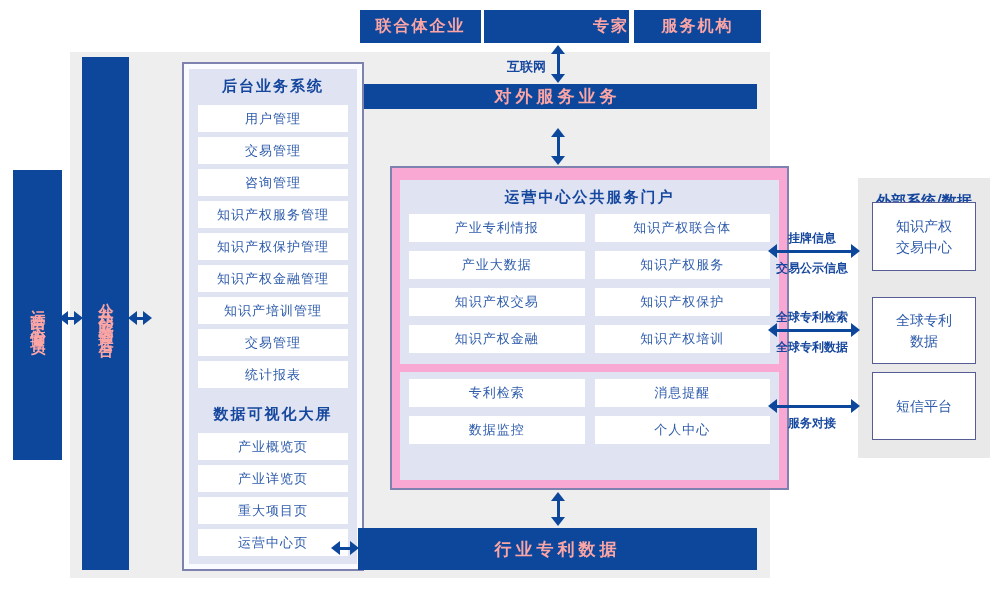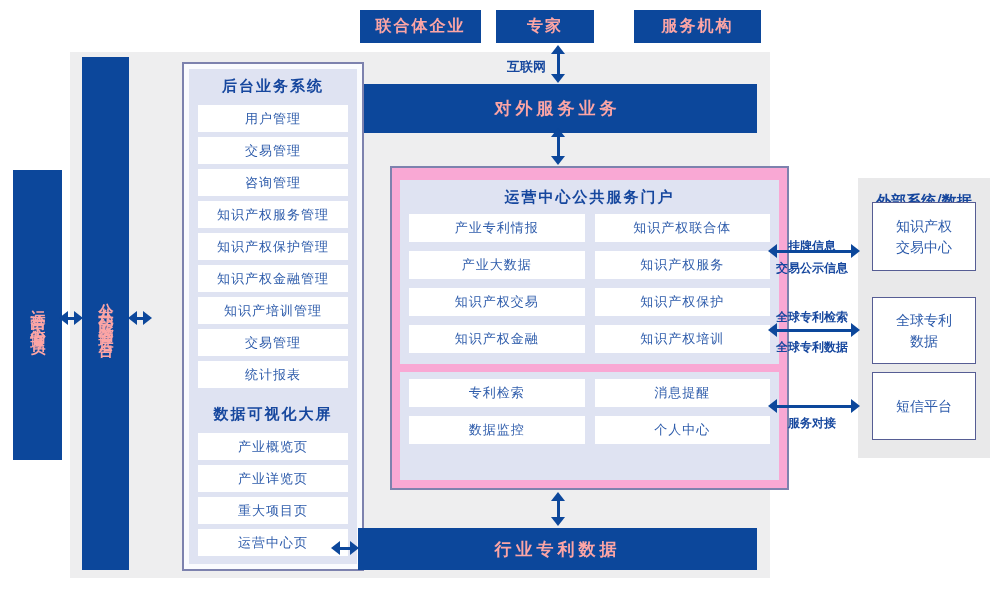--- a/index.html
+++ b/index.html
@@ -5,21 +5,21 @@
   * { margin:0; padding:0; box-sizing:border-box; }
   html,body { background:#ffffff; }
   body { font-family:"DejaVu Sans","Liberation Sans",sans-serif; }
   .stage { position:relative; width:1000px; height:601px; background:#ffffff; overflow:hidden; }
 
   .canvas { position:absolute; left:70px; top:52px; width:700px; height:526px; background:#eeeeef; }
 
   .bluebox { position:absolute; background:#0c479b; color:#fca5a5; font-weight:bold;
              display:flex; align-items:center; justify-content:center; }
   .topbox { top:10px; height:33px; font-size:16px; letter-spacing:2px; }
-  .wideband { left:358px; width:399px; height:49px; font-size:17px; letter-spacing:4px; }
+  .wideband { left:358px; width:399px; height:25px; font-size:17px; letter-spacing:4px; }
 
   .vtext { writing-mode:vertical-rl; text-orientation:upright; letter-spacing:5px;
            font-size:15px; line-height:1; }
 
   .panel { position:absolute; background:#fafbfe; border:2px solid #7d82ae;margin-left:32px; }
   .sub { position:absolute; background:#dfe3f2; padding:4px 9px 9px; display:flex;
          flex-direction:column; }
   .subtitle { color:#16479e; font-weight:bold; font-size:15px; letter-spacing:2px;
               display:flex; align-items:center; justify-content:center; flex:0 0 27px; }
   .item { background:#ffffff; color:#2e5cab; font-size:13px; letter-spacing:1px;
@@ -59,21 +59,21 @@
 </head>
 <body>
 
 <div class="stage">
 
   <div class="canvas"></div>
 
   <div class="bluebox topbox" style="left:360px;width:121px;">
     <span>联合体企业</span>
   </div>
-  <div class="bluebox topbox" style="left:496px;width:98px;">
+  <div class="bluebox topbox" style="left:484px;width:145px;justify-content:flex-end;">
     <span>专家</span>
   </div>
   <div class="bluebox topbox" style="left:634px;width:127px;">
     <span>服务机构</span>
   </div>
 
   <div style="position:absolute;left:482px;top:58px;width:64px;text-align:right;color:#16479e;font-weight:bold;font-size:13px;">互联网</div>
   <div class="arr-v" style="left:551px;top:45px;height:38px;">
     <i class="shaft"></i>
   </div>
@@ -167,21 +167,21 @@
     </div>
     <div class="extbox" style="top:119px;height:67px;">
       <span>全球专利</span>
       <span>数据</span>
     </div>
     <div class="extbox" style="top:194px;height:68px;">
       <span>短信平台</span>
     </div>
   </div>
 
-  <div class="linklabel" style="left:766px;top:230px;margin-top:8px;">挂牌信息</div>
+  <div class="linklabel" style="left:766px;top:230px;">挂牌信息</div>
   <div class="arr-h" style="left:768px;top:244px;width:92px;">
     <i class="shaft"></i>
   </div>
   <div class="linklabel" style="left:766px;top:260px;">交易公示信息</div>
 
   <div class="linklabel" style="left:766px;top:309px;">全球专利检索</div>
   <div class="arr-h" style="left:768px;top:323px;width:92px;">
     <i class="shaft"></i>
   </div>
   <div class="linklabel" style="left:766px;top:339px;">全球专利数据</div>

